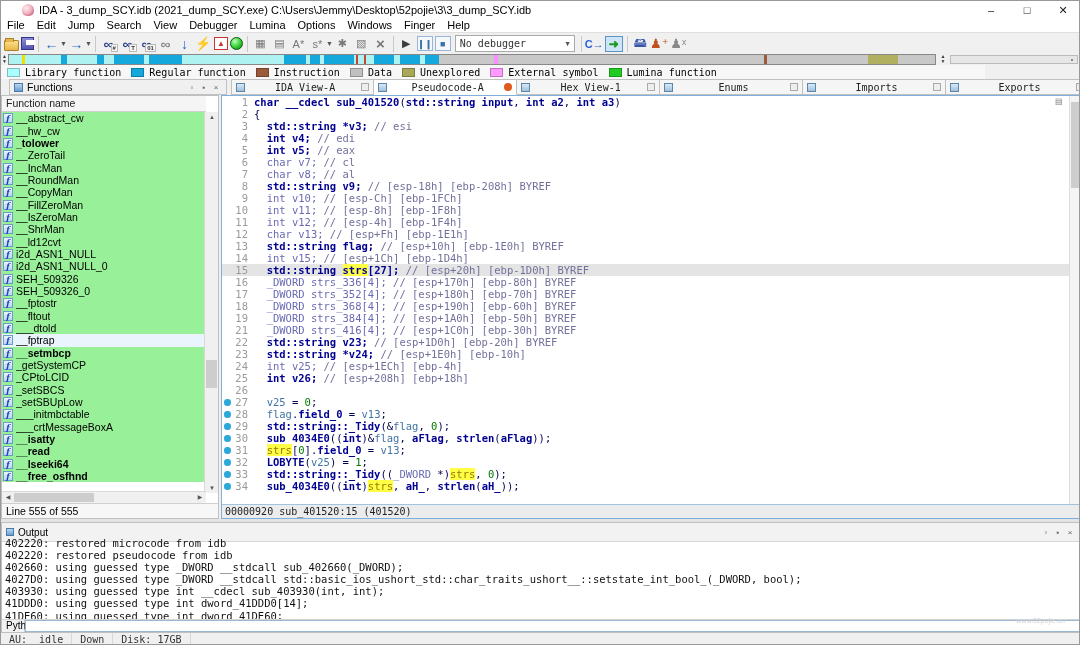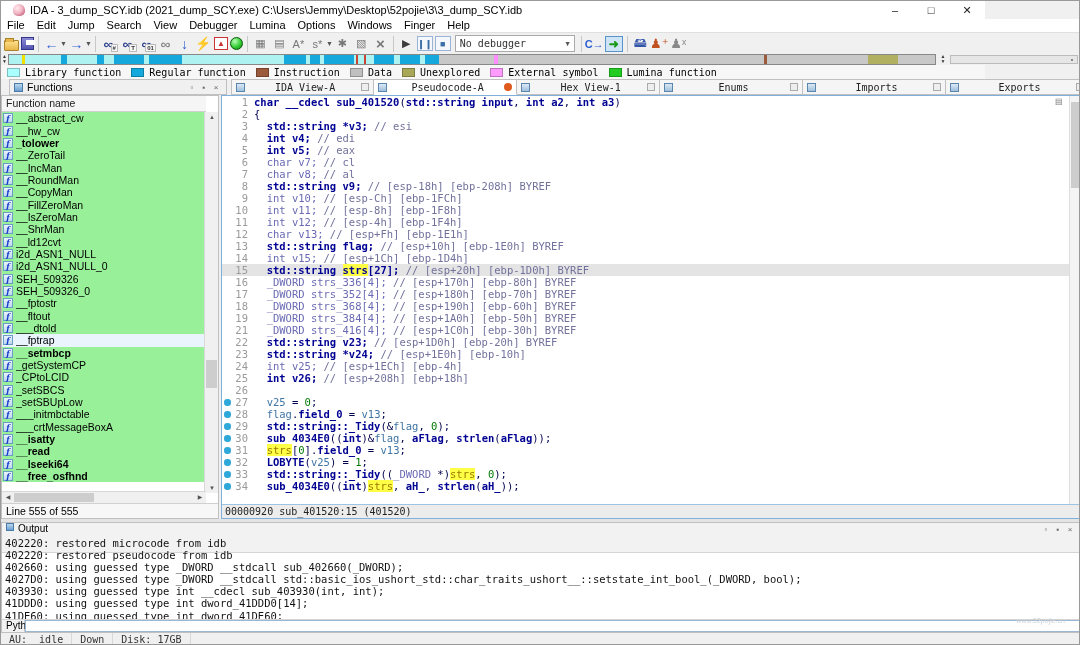--- a/index.html
+++ b/index.html
@@ -3,21 +3,21 @@
 <meta charset="utf-8">
 <style>
   * { box-sizing: border-box; }
   html,body { margin:0; padding:0; background:#d4d0c8; }
   #app {
     position:relative; width:1080px; height:645px; background:#f0f0f0;
     font-family:"Liberation Sans", sans-serif; color:#000; overflow:hidden;
     border:1px solid #999;
   }
   
-  #titlebar { position:absolute; left:0; top:0; width:984px; height:18px; background:#fff; display:flex; align-items:center; padding-left:12px; font-size:11px; }
+  #titlebar { position:absolute; left:0; top:0; width:1080px; height:18px; background:#fff; display:flex; align-items:center; padding-left:21px; font-size:11px; }
   #app-icon { width:12px; height:12px; border-radius:50% 50% 40% 40%; background:radial-gradient(circle at 35% 35%, #ffe9ec 0%, #f2b8c6 45%, #b4435f 100%); margin-right:5px; flex:none; }
   #title-text { flex:1; white-space:nowrap; overflow:hidden; }
   .wbtn { width:36px; height:17px; display:flex; align-items:center; justify-content:center; font-size:11px; color:#222; }
   
   #menubar { position:absolute; left:0; top:18px; width:1080px; height:13px; background:#fff; display:flex; align-items:center; font-size:11px; }
   .menu-item { padding:0 6px; height:13px; line-height:13px; }
   
   #toolbar { position:absolute; left:0; top:31px; width:1080px; height:22px; background:#f0f0f0; border-top:1px solid #e0e0e0; display:flex; align-items:center; padding-left:2px; }
   .tb-sep { width:1px; height:16px; background:#c8c8c8; margin:0 3px; flex:none; }
   .tb-caret { font-size:7px; color:#555; margin-left:-1px; }
@@ -103,21 +103,21 @@
   .tk-f,.tk-g,.tk-m { color:var(--tk-t); font-weight:bold; }
   .tk-hlt { color:var(--tk-t); font-weight:bold; background:var(--hl); }
   .tk-hl { color:#9a7800; background:var(--hl); }
   #code-status { position:absolute; left:0; bottom:0; width:858px; height:14px; background:#ececec; border-top:1px solid #9ec4e4; font-family:"DejaVu Sans Mono",monospace; font-size:10px; padding:1px 3px; color:#222; }
   #code-vscroll { position:absolute; right:0; top:0; width:11px; height:408px; background:#f4f4f4; border-left:1px solid #ddd; }
   #code-vthumb { position:absolute; left:1px; top:6px; width:9px; height:86px; background:#cdcdcd; }
   #corner-icon { position:absolute; right:14px; top:2px; width:11px; height:8px; color:#777; font-size:8px; line-height:8px; }
   
   #splitter { position:absolute; left:0; top:518px; width:1080px; height:3px; background:#e4e4e4; }
   #output-panel { position:absolute; left:0; top:521px; width:1080px; height:111px; background:#fff; border:1px solid #c0c0c0; }
-  #output-header { position:absolute; left:0; top:0; width:1078px; height:30px; background:#f2f2f2; border-bottom:1px solid #d5d5d5; display:flex; align-items:flex-start; font-size:10px; padding:0 4px; }
+  #output-header { position:absolute; left:0; top:0; width:1078px; height:19px; background:#f2f2f2; border-bottom:1px solid #d5d5d5; display:flex; align-items:center; font-size:10px; padding:0 4px; }
   #output-header .ph-icon { width:8px; height:8px; background:linear-gradient(#bcd8f0,#6a9fd0); border:1px solid #4a7aa8; margin-right:4px; flex:none; }
   #output-header .ph-title { flex:1; }
   #output-lines { position:absolute; left:0; top:14px; width:1078px; height:83px; font-family:"DejaVu Sans Mono",monospace; font-size:10.5px; overflow:hidden; }
   .oline { height:12.1px; line-height:12.1px; white-space:pre; color:#111; padding-left:3px; }
   #python-row { position:absolute; left:0; bottom:0; width:1078px; height:13px; display:flex; border-top:1px solid #d5d5d5; }
   #python-label { width:23px; background:#f2f2f2; border-right:1px solid #c9c9c9; font-size:10px; padding:0 4px; line-height:12px; }
   #python-input-wrap { flex:1; position:relative; background:#fff; border:1px solid #9ab8d4; }
   #python-input { width:100%; height:100%; border:none; outline:none; font-family:"DejaVu Sans Mono",monospace; font-size:10px; padding:0 2px; background:transparent; }
   #watermark { position:absolute; right:14px; top:-4px; font-size:7px; color:#d2d2d2; line-height:7px; text-align:right; pointer-events:none; }
   

